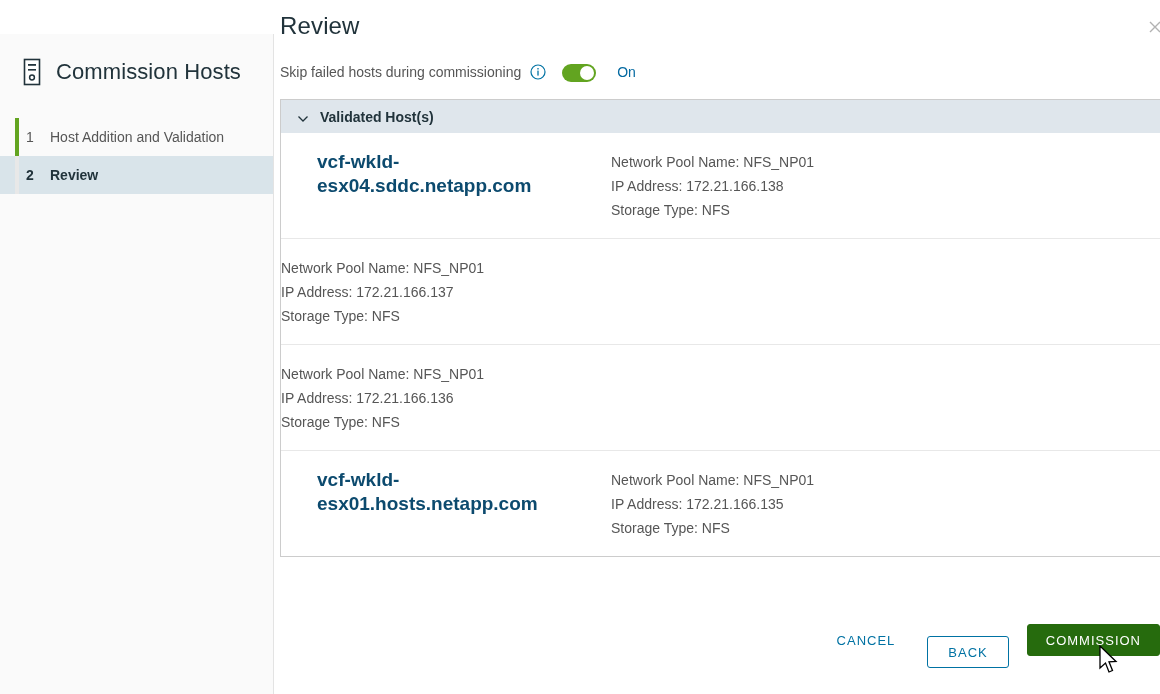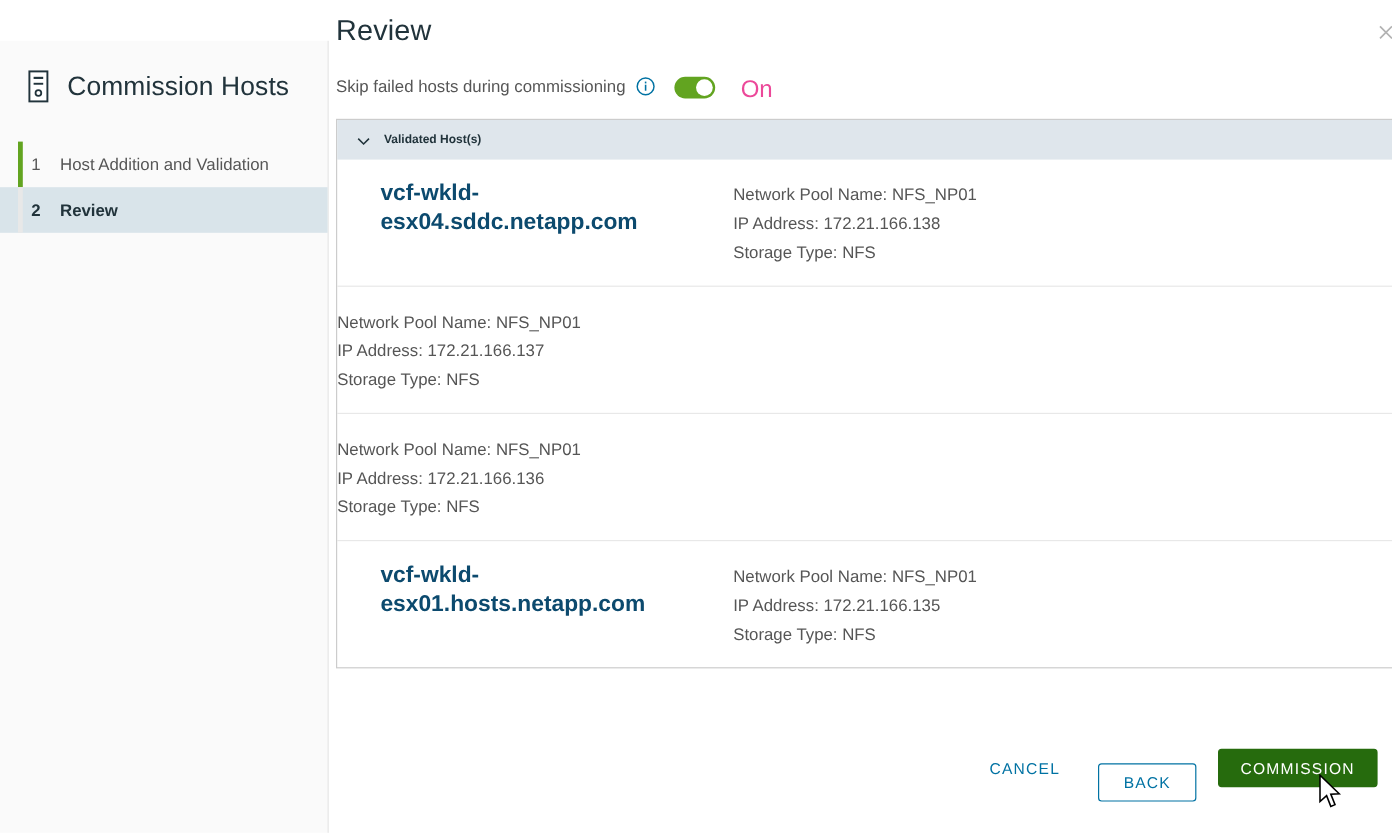--- a/index.html
+++ b/index.html
@@ -143,22 +143,22 @@
   }
   .toggle .knob {
     position: absolute;
     top: 2px; left: 18px;
     width: 14px; height: 14px;
     border-radius: 50%;
     background: #ffffff;
   }
   .toggle-state {
     margin-left: 21px;
-    font-size: 20px;
-    color: #ec4899;
+    font-size: 14px;
+    color: #0369a1;
   }
 
   
   .card {
     position: relative;
     margin: 13px 0 0 6px;
     width: 905px;
     border: 1px solid #cccccc;
     background: #ffffff;
   }
@@ -169,21 +169,21 @@
     background: #dfe6ec;
     padding-left: 16px;
     gap: 11px;
     cursor: pointer;
   }
   .chev {
     width: 12px; height: 12px;
     flex: 0 0 12px;
   }
   .card-header-title {
-    font-size: 10px;
+    font-size: 14px;
     font-weight: 600;
     color: #21333b;
   }
 
   .host-row {
     display: flex;
     padding: 17px 0 16px 0;
     border-bottom: 1px solid #e8e8e8;
   }
   .host-row:last-child { border-bottom: none; }
@@ -205,21 +205,21 @@
   
   .footer {
     position: absolute;
     right: 0;
     bottom: 26px;
     left: 0;
     display: flex;
     justify-content: flex-end;
     align-items: center;
     gap: 0;
-    padding-right: 12px;
+    padding-right: 0;
   }
   .btn {
     font-family: "Liberation Sans", sans-serif;
     font-size: 13px;
     letter-spacing: 1.0px;
     cursor: pointer;
     border: none;
     background: none;
     text-transform: uppercase;
   }

